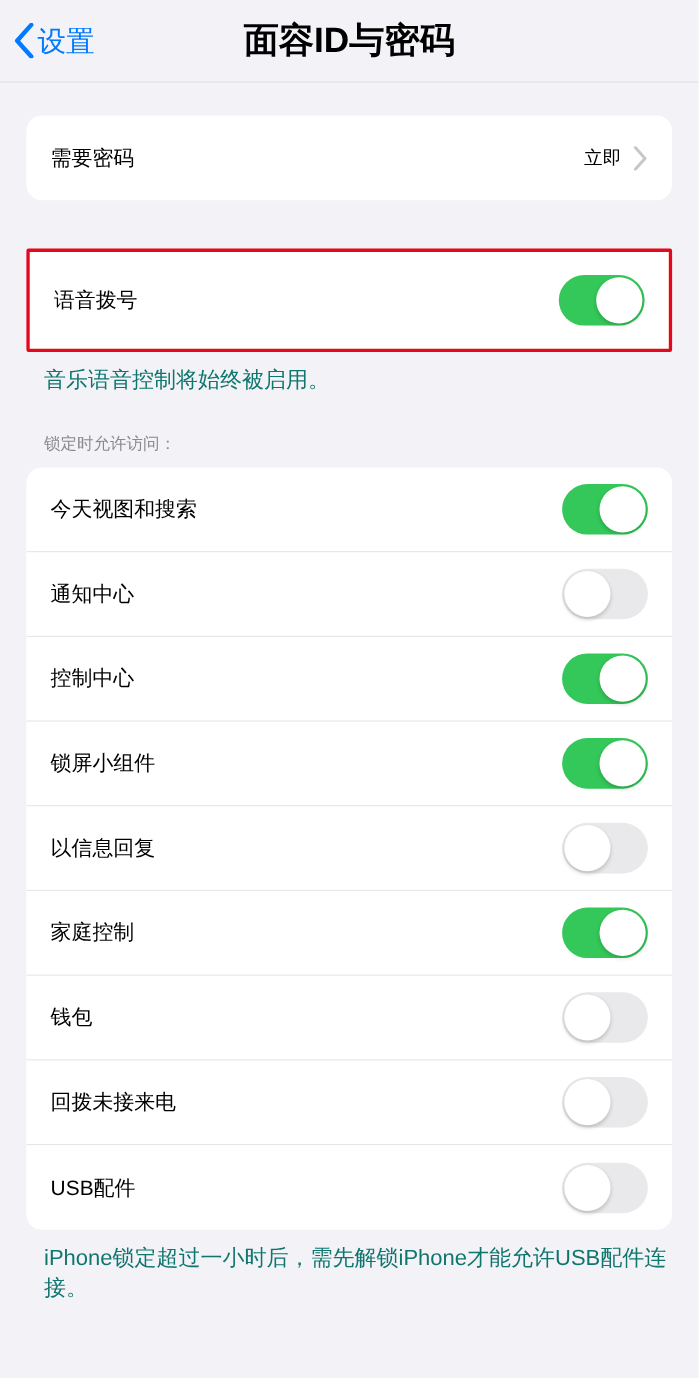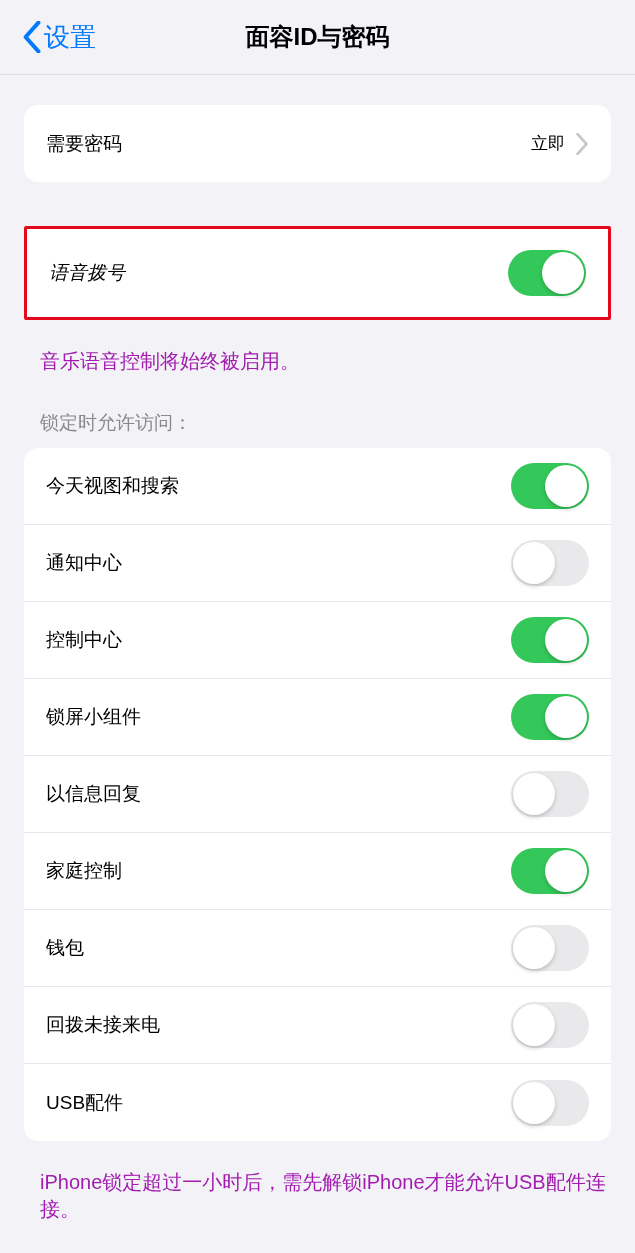--- a/index.html
+++ b/index.html
@@ -11,21 +11,21 @@
       font-family: -apple-system, BlinkMacSystemFont, "Segoe UI", "PingFang SC", "Helvetica Neue", sans-serif;
       background: #f2f2f7;
       width: 635px;
       height: 1253px;
       overflow: hidden;
     }
     .header {
       display: flex;
       align-items: center;
       height: 75px;
-      padding: 0 22px;
+      padding: 0 12px;
       background: #f2f2f7;
       position: relative;
       border-bottom: 1px solid rgba(0,0,0,0.08);
     }
     .back-button {
       display: flex;
       align-items: center;
       color: #007aff;
       font-size: 26px;
       cursor: pointer;
@@ -34,21 +34,21 @@
       display: inline-block;
       margin-right: 2px;
     }
     .back-chevron svg {
       display: block;
     }
     .header-title {
       position: absolute;
       left: 50%;
       transform: translateX(-50%);
-      font-size: 24px;
+      font-size: 32px;
       font-weight: 600;
       color: #000;
     }
     .content {
       padding: 0 0px;
     }
     .group {
       background: #fff;
       margin: 0 24px;
       border-radius: 14px;
@@ -110,39 +110,37 @@
       box-shadow: 0 2px 4px rgba(0,0,0,0.2);
     }
     .toggle.on .toggle-knob {
       right: 2px;
     }
     .toggle.off .toggle-knob {
       left: 2px;
     }
     .footer-text {
       font-size: 20px;
-      color: #a21caf;
+      color: #0f766e;
       padding: 12px 20px 0 40px;
-      margin-top: 16px;
     }
     .section-header {
-      font-size: 19px;
+      font-size: 15px;
       color: #8a8a8e;
       padding: 0 52px 12px 40px;
       margin-top: 35px;
     }
     .highlight-box {
       border: 3px solid #e4081d;
       margin: 18px 24px 0 24px;
       border-radius: 2px;
       background: #fff;
     }
     .highlight-box .row {
       border-bottom: none;
-      font-style: italic;
     }
     .highlight-inline {
       border: 3px solid #e4081d;
       margin: -1px 0;
       position: relative;
       z-index: 2;
     }
   </style>
 </head>
 <body>

